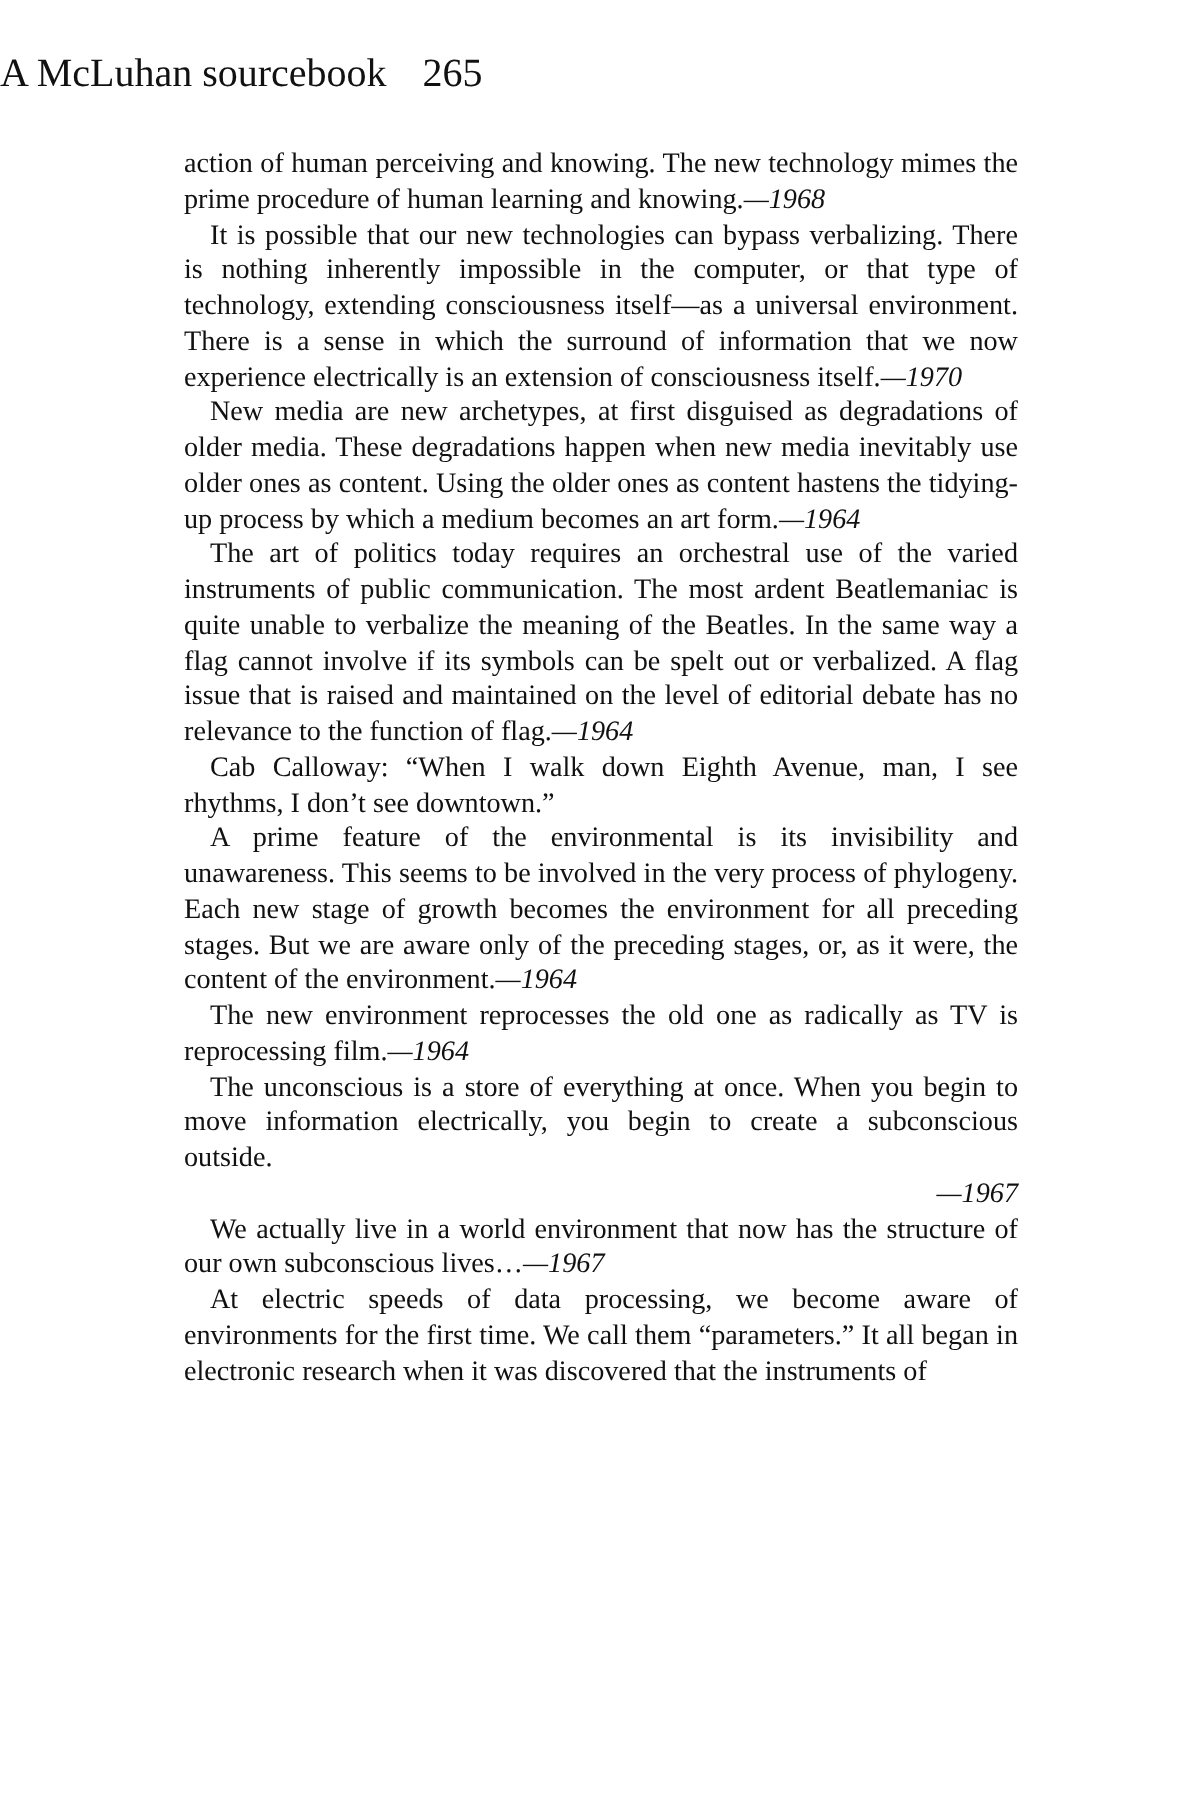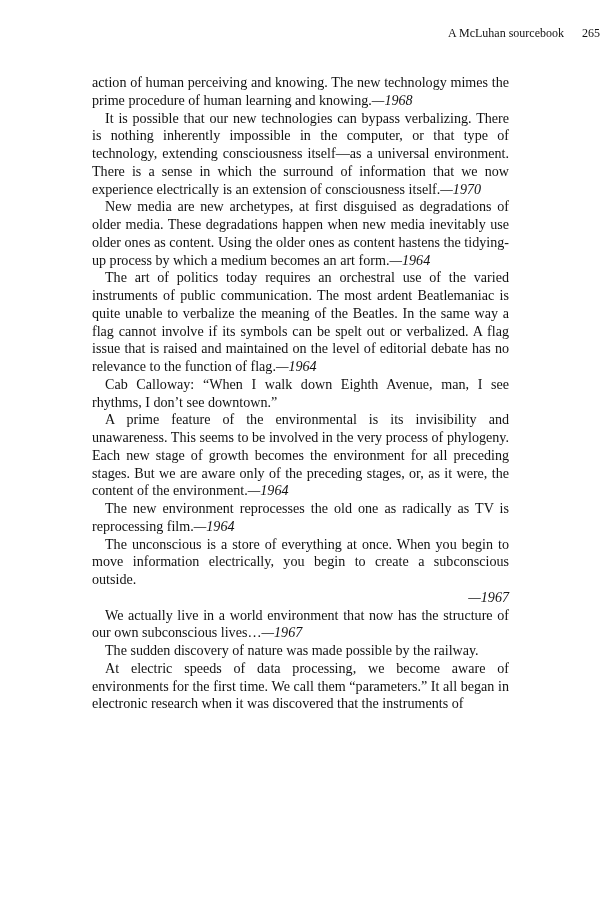--- a/index.html
+++ b/index.html
@@ -1,19 +1,19 @@
 <!DOCTYPE html>
 <html><head>
 <meta charset="utf-8">
 <style>
   html, body { margin: 0; padding: 0; background: #ffffff; }
   body { width: 600px; height: 900px; position: relative; overflow: hidden;
          font-family: "Liberation Serif", "DejaVu Serif", serif; color: #111; }
-  .header { position: absolute; top: 26px; left: 0; width: 600px; text-align: right;
-            font-size: 12px; letter-spacing: 0; }
+  .header { position: absolute; top: 26px; left: 0; width: 600px; text-align: left;
+            font-size: 20px; letter-spacing: 0; }
   .header .pg { margin-left: 18px; }
   .page { position: absolute; top: 74px; left: 92px; width: 417px;
           font-size: 14.1px; line-height: 17.75px; }
   .page p { margin: 0; text-align: justify; text-indent: 13px; }
   .page p.noindent { text-indent: 0; }
   .page p.right { text-align: right; text-indent: 0; }
   .yr { font-style: italic; }
   .section-title { text-align: center; font-weight: bold; font-size: 14px;
                    margin: 35px 0 6px 0; text-indent: 0; }
 </style>
@@ -33,16 +33,15 @@
   </div>
 
 
   <div>
     <p><span>Cab Calloway: “When I walk down Eighth Avenue, man, I see rhythms, I don’t see downtown.”</span></p>
     <p><span>A prime feature of the environmental is its invisibility and unawareness. This seems to be involved in the very process of phylogeny. Each new stage of growth becomes the environment for all preceding stages. But we are aware only of the preceding stages, or, as it were, the content of the environment.</span><span class="yr">—1964</span></p>
     <p><span>The new environment reprocesses the old one as radically as TV is reprocessing film.</span><span class="yr">—1964</span></p>
     <p><span>The unconscious is a store of everything at once. When you begin to move information electrically, you begin to create a subconscious outside.</span></p>
     <p class="right"><span class="yr">—1967</span></p>
     <p><span>We actually live in a world environment that now has the structure of our own subconscious lives…</span><span class="yr">—1967</span></p>
-    <p><span>The sudden discovery of nature was made possible by the railway.</span></p>
     <p><span>At electric speeds of data processing, we become aware of environments for the first time. We call them “parameters.” It all began in electronic research when it was discovered that the instruments of</span></p>
   </div>
 </div>
 
 </body></html>

